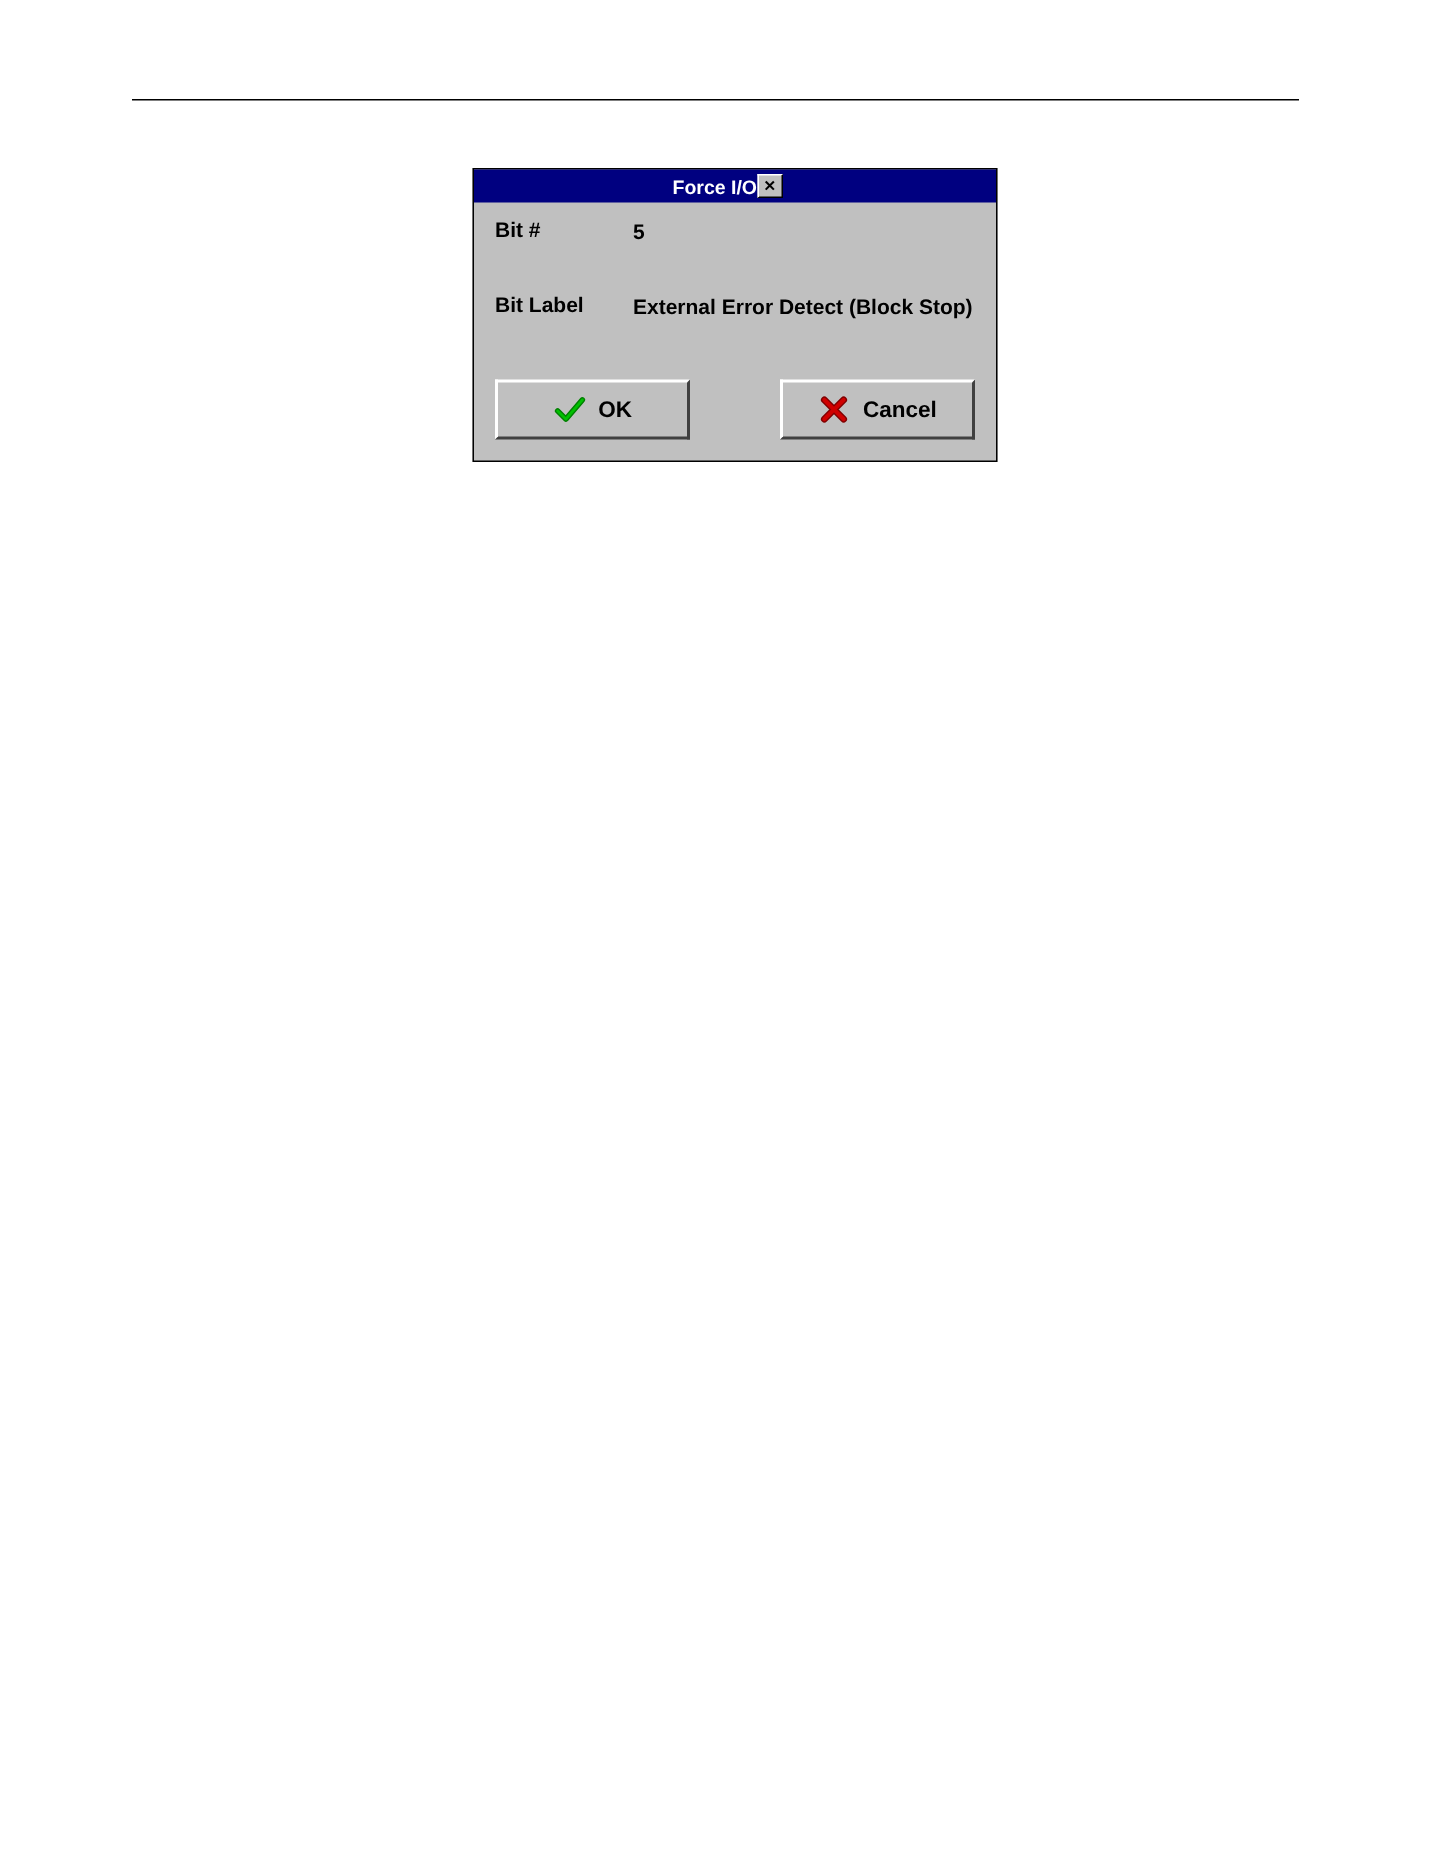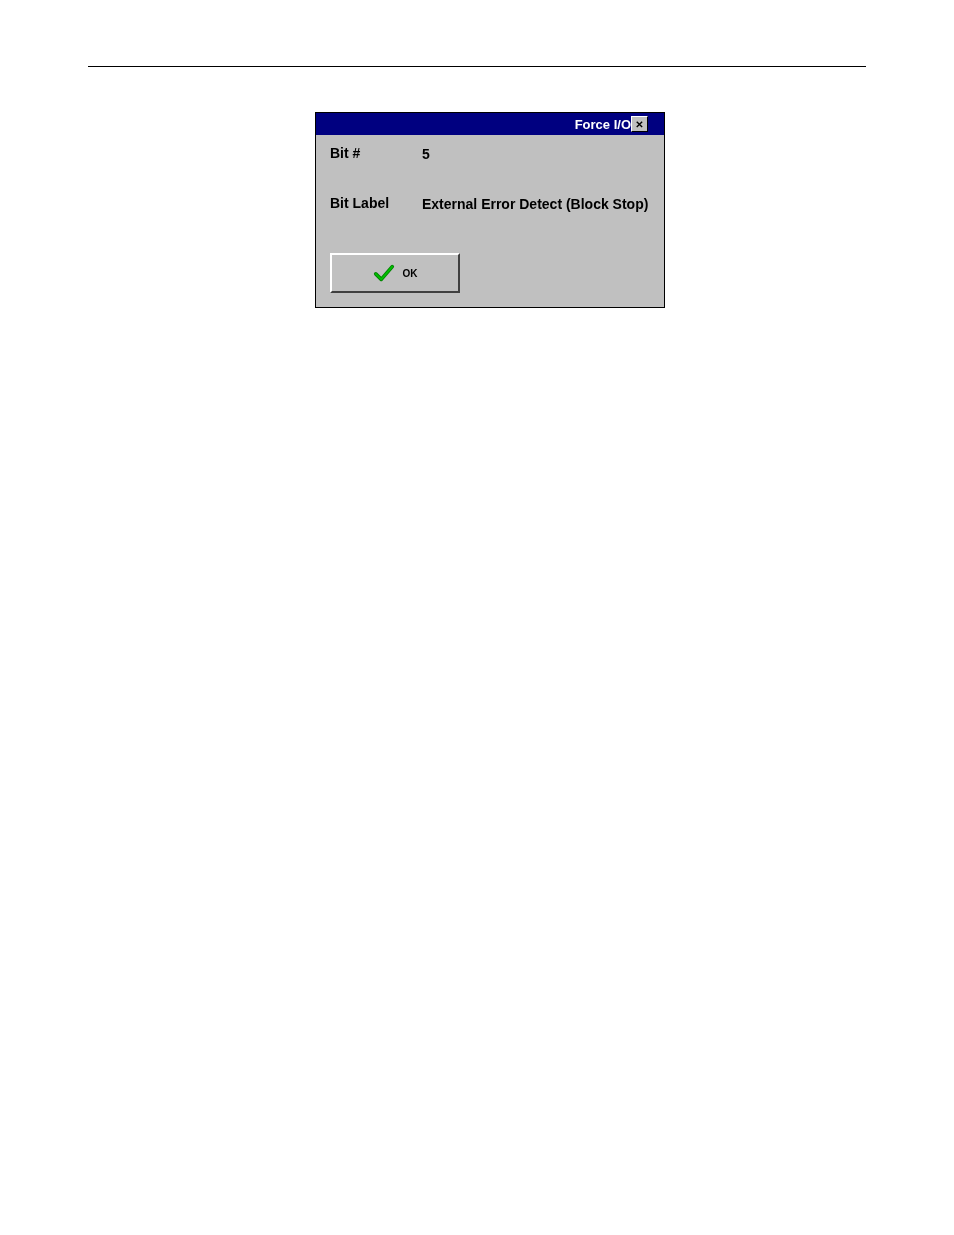--- a/index.html
+++ b/index.html
@@ -28,21 +28,21 @@
       border-left: 1px solid #000;
       border-right: 1px solid #000;
       border-bottom: 1px solid #000;
     }
     .titlebar {
       background: #000080;
       color: #fff;
       height: 22px;
       display: flex;
       align-items: center;
-      justify-content: flex-end;
+      justify-content: center;
       padding: 0 16px 0 6px;
       font-weight: bold;
       font-size: 13px;
     }
     .close-btn {
       width: 17px;
       height: 16px;
       background: #c0c0c0;
       border-top: 1px solid #fff;
       border-left: 1px solid #fff;
@@ -150,21 +150,21 @@
       background: #c0c0c0;
       border-top: 2px solid #fff;
       border-left: 2px solid #fff;
       border-right: 2px solid #404040;
       border-bottom: 2px solid #404040;
       display: flex;
       align-items: center;
       justify-content: center;
       gap: 8px;
       font-weight: bold;
-      font-size: 10px;
+      font-size: 15px;
       cursor: pointer;
     }
     .icon { width: 22px; height: 22px; flex-shrink: 0; }
   </style>
 </head>
 <body>
 
 <div class="hr-line"></div>
 
 <div class="dialog">
@@ -192,16 +192,23 @@
     </div>
 
     <div class="buttons">
       <div class="btn">
         <svg class="icon" viewBox="0 0 24 24">
           <path d="M3 13 L9 19 L21 5" stroke="#008000" stroke-width="4" fill="none" stroke-linecap="round" stroke-linejoin="round"></path>
           <path d="M3 13 L9 19 L21 5" stroke="#00c000" stroke-width="2" fill="none" stroke-linecap="round" stroke-linejoin="round"></path>
         </svg>
         <span>OK</span>
       </div>
+      <div class="btn">
+        <svg class="icon" viewBox="0 0 24 24">
+          <path d="M5 5 L19 19 M19 5 L5 19" stroke="#800000" stroke-width="5" stroke-linecap="round"></path>
+          <path d="M5 5 L19 19 M19 5 L5 19" stroke="#d00000" stroke-width="3" stroke-linecap="round"></path>
+        </svg>
+        <span>Cancel</span>
+      </div>
     </div>
 
   </div>
 </div>
 
 </body></html>

